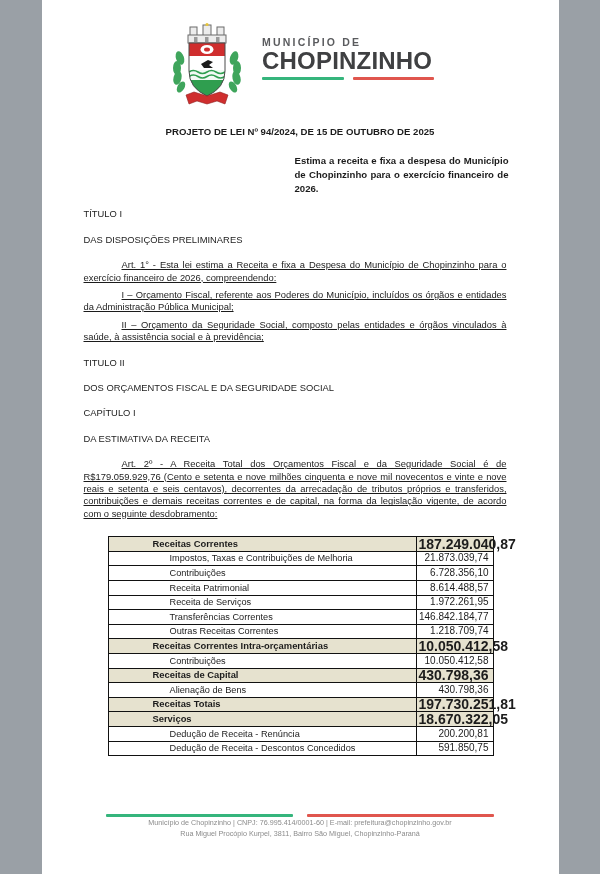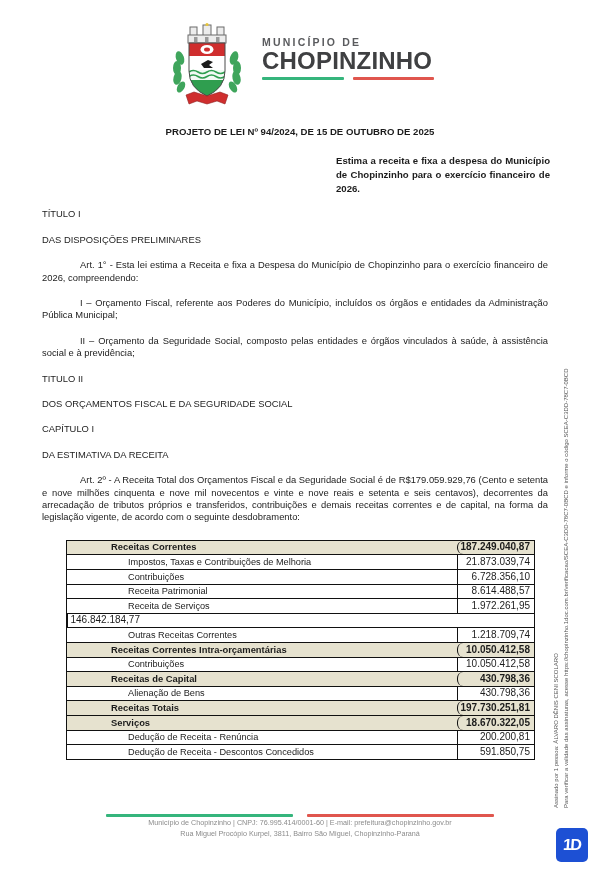--- a/index.html
+++ b/index.html
@@ -1,46 +1,46 @@
 <!DOCTYPE html>
 <html style="--green: #35b57c; --red: #e0564e; --thbg: #e6e2cf; --blue: #1d50d4;"><head>
 <meta charset="utf-8">
 <style>
   * { margin:0; padding:0; box-sizing:border-box; }
   html,body { background:#9aa0a6; }
   .page {
-    position:relative; width:600px; height:874px; margin:0 auto;
+    position:relative; width:517px; height:874px; margin:0 auto;
     background:#ffffff; overflow:hidden;
     font-family:"Liberation Sans", sans-serif; color:#1c1c1c;
   }
   
   .header { padding-top:22px; display:flex; justify-content:center; align-items:flex-start; gap:14px; height:110px; }
   .crest { width:82px; height:88px; flex:0 0 auto; }
   .brand { padding-top:14px; width:172px; }
   .brand-small { font-size:10.5px; font-weight:bold; letter-spacing:2.2px; color:#5a5b5e; }
   .brand-big { font-size:24px; font-weight:800; letter-spacing:0.2px; color:#3f4042; line-height:26px; }
   .brand-rules { display:flex; gap:9px; margin-top:3px; }
   .brand-rules .bar { height:3px; flex:1; border-radius:1px; }
   .bar-green { background:var(--green); }
   .bar-red { background:var(--red); }
   
   .doc-title { margin-top:16px; text-align:center; font-weight:bold; font-size:9.6px; }
   .ementa { width:214px; margin:17px 50px 0 auto; font-weight:bold; font-size:9.6px; line-height:13.8px; text-align:justify; }
   .doc-body { margin:3px 52px 0 42px; font-size:9.4px; line-height:12.4px; }
   .h-center { text-align:left; margin:13px 0; }
-  .para { text-align:justify; text-indent:38px; margin:13px 0; }
+  .para { text-align:justify; text-indent:38px; margin:5px 0;text-decoration:underline; }
   
   .rev-table { margin:16px 13px 0 24px; border:1.6px solid #111; }
   .trow { display:flex; border-top:1px solid #111; background:#fff; }
   .trow:first-child { border-top:none; }
   .trow .lbl { flex:1; padding:1.5px 2px 1.5px 61px; font-size:9.2px; line-height:10.6px; }
   .trow .val { width:77px; border-left:1px solid #111; text-align:right; padding:1.5px 4px 1.5px 2px; font-size:10px; line-height:10.6px; }
   .trow.hd { background:var(--thbg); font-weight:bold;justify-content:flex-end; }
   .trow.hd .lbl { padding-left:44px; font-size:9.4px; }
-  .trow.hd .val { font-size:10px;border-radius:6px; }
+  .trow.hd .val { font-size:14px; }
   
   .footer { position:absolute; left:0; right:0; top:814px; }
   .rules { display:flex; justify-content:center; gap:14px; }
   .rule { height:2.6px; width:187px; border-radius:1px; }
   .footer-text { margin-top:0; text-align:center; font-size:7.2px; color:#8b8b8b; line-height:11px; }
   
   .sig-strip {
     position:absolute; left:552px; top:808px; width:560px;
     transform:rotate(-90deg); transform-origin:0 0;
     font-size:6px; line-height:9.5px; color:#555; white-space:nowrap;
@@ -144,20 +144,21 @@
         </div>
         <div class="trow">
           <div class="lbl">Receita Patrimonial</div>
           <div class="val">8.614.488,57</div>
         </div>
         <div class="trow">
           <div class="lbl">Receita de Serviços</div>
           <div class="val">1.972.261,95</div>
         </div>
         <div class="trow">
+          <div class="lbl">Transferências Correntes</div>
           <div class="val">146.842.184,77</div>
         </div>
         <div class="trow">
           <div class="lbl">Outras Receitas Correntes</div>
           <div class="val">1.218.709,74</div>
         </div>
         <div class="trow hd">
           <div class="lbl">Receitas Correntes Intra-orçamentárias</div>
           <div class="val">10.050.412,58</div>
         </div>

